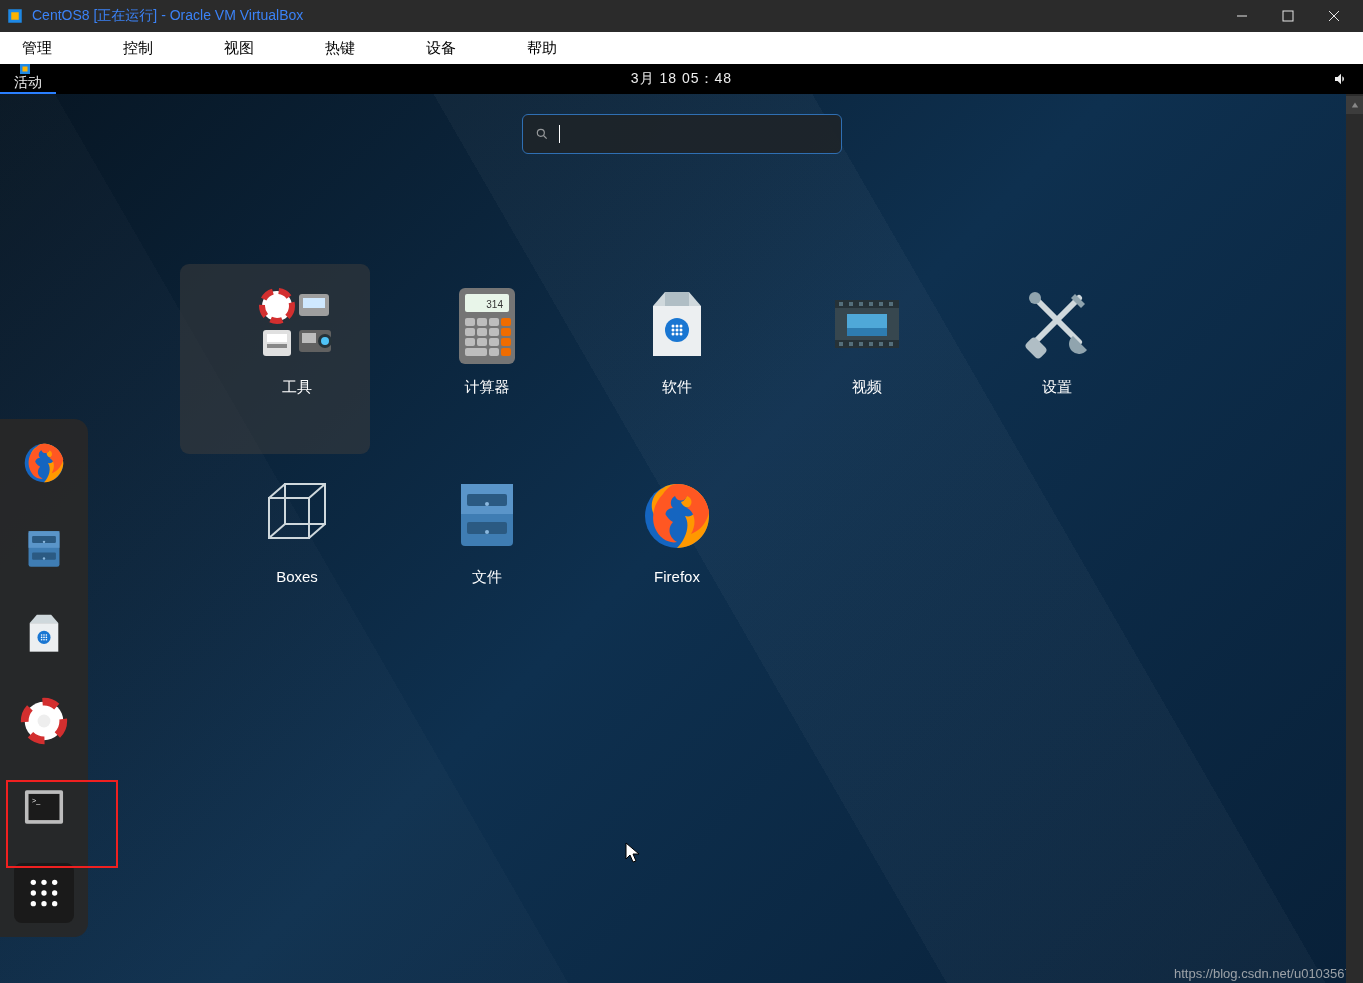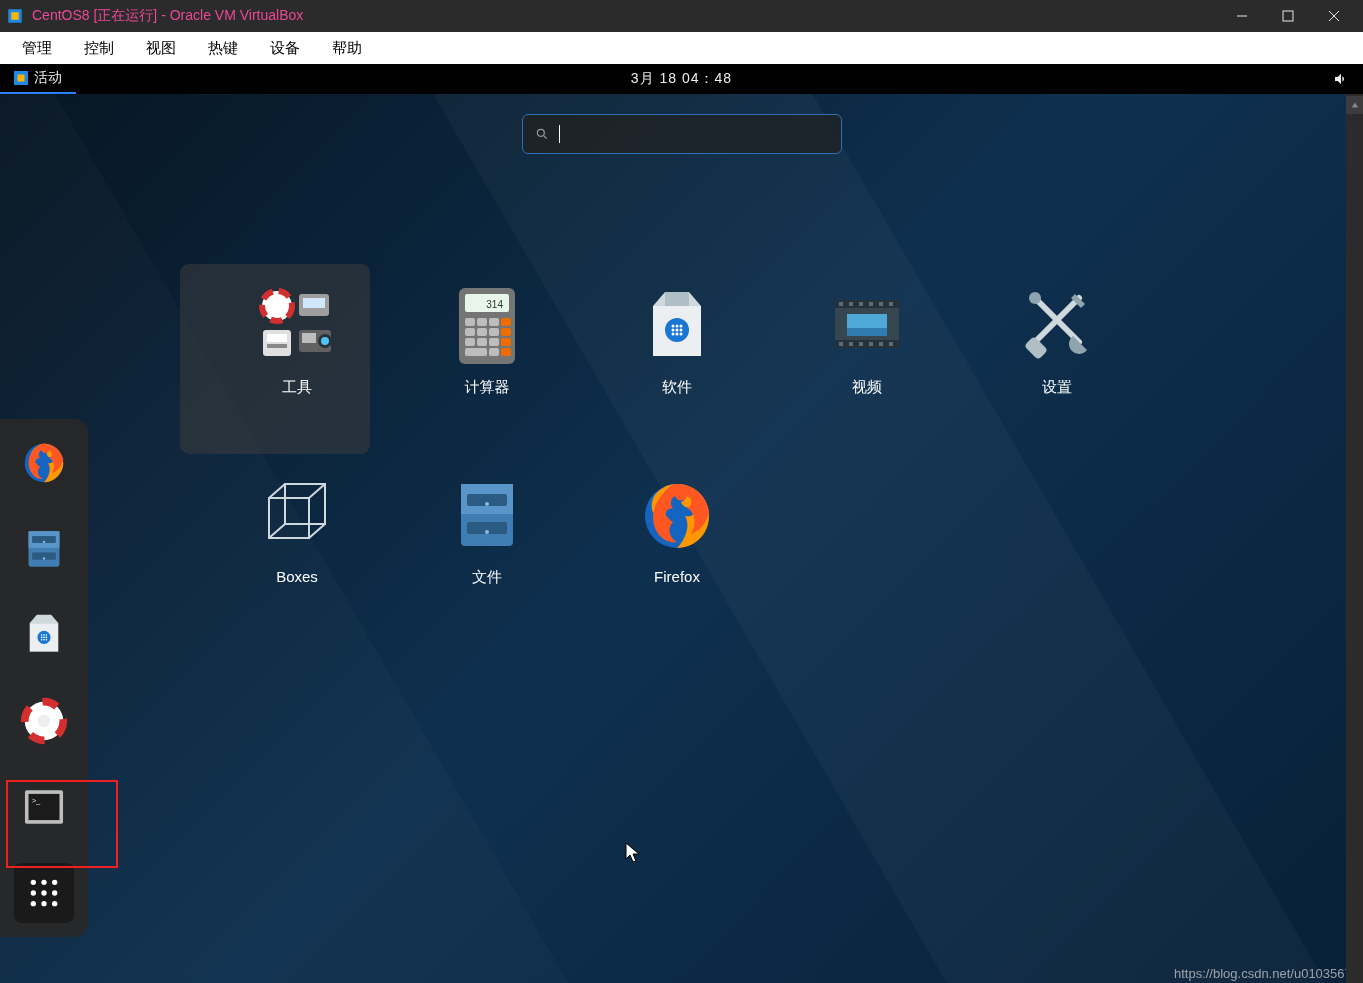--- a/index.html
+++ b/index.html
@@ -1,37 +1,37 @@
 <!DOCTYPE html>
 <html><head>
 <meta charset="utf-8">
 <style>
 * { margin:0; padding:0; box-sizing:border-box; font-family:"Segoe UI","Microsoft YaHei",sans-serif; }
 body { background:#2b2b2b; width:1363px; height:983px; overflow:hidden; position:relative; }
 
 
-.vb-title { height:32px; background:#2b2b2b; display:flex; align-items:center; padding:0 6px; color:#ec4899; font-size:14px; }
+.vb-title { height:32px; background:#2b2b2b; display:flex; align-items:center; padding:0 6px; color:#3b82f6; font-size:14px; }
 .vb-title .vb-logo { width:18px; height:18px; margin-right:8px; }
 .vb-title .spacer { flex:1; }
 .vb-title .win-btn { width:46px; height:32px; display:flex; align-items:center; justify-content:center; color:#e6e6e6; }
 .vb-title .win-btn svg { width:12px; height:12px; }
 
 
-.vb-menu { height:32px; background:#fff; display:flex; align-items:center; padding:4px 6px; }
+.vb-menu { height:32px; background:#fff; display:flex; align-items:center; padding:4px 6px;gap:39px; }
 .vb-menu .mitem { padding:4px 16px; font-size:15px; color:#000; cursor:default; }
 
 
 .guest { position:relative; width:1363px; height:919px; background:linear-gradient(135deg,#0a1628 0%,#0d2847 50%,#0a1e3a 100%); overflow:hidden; }
 .guest-bg { position:absolute; inset:0; background:
   linear-gradient(60deg,rgba(255,255,255,0.02) 0 30%,transparent 30% 50%,rgba(255,255,255,0.03) 50% 70%,transparent 70%),
   linear-gradient(135deg,#071522 0%,#0e304f 50%,#082038 100%); }
 
 
 .top-bar { position:absolute; top:0; left:0; right:0; height:30px; background:#000; display:flex; align-items:center; color:#eee; font-size:14px; z-index:5; }
-.activities { padding:0 14px; height:100%; display:flex; align-items:center; border-bottom:2px solid #2a7fff; }
+.activities { padding:0 14px; height:100%; display:flex; align-items:center; border-bottom:2px solid #2a7fff;flex-direction:column; }
 .activities .vblogo { width:14px; height:14px; margin-right:6px; }
 .top-bar .center { position:absolute; left:50%; transform:translateX(-50%); letter-spacing:1px; }
 .top-bar .right { margin-left:auto; padding-right:14px; display:flex; align-items:center; gap:10px; }
 .top-bar .right svg { width:16px; height:16px; }
 
 
 .search-wrap { position:absolute; top:50px; left:50%; transform:translateX(-50%); width:320px; height:40px; background:rgba(30,35,40,0.9); border:1px solid #2f6fb3; border-radius:6px; display:flex; align-items:center; padding:0 12px; gap:10px; z-index:3; }
 .search-wrap svg { width:14px; height:14px; opacity:.7; }
 .search-wrap input { flex:1; background:transparent; border:none; outline:none; color:#fff; font-size:15px; caret-color:#fff; }
 .search-caret { width:1px; height:18px; background:#fff; animation:blink 1s infinite; }
@@ -102,21 +102,21 @@
   <div class="guest-bg"></div>
 
   <div class="top-bar">
     <div class="activities">
       <svg class="vblogo" viewBox="0 0 24 24">
           <rect width="24" height="24" fill="#1e88e5"></rect>
           <rect x="6" y="6" width="12" height="12" fill="#ffb300"></rect>
         </svg>
       <span>活动</span>
     </div>
-    <div class="center">3月 18 04：48</div>
+    <div class="center">3月 18 05：48</div>
     <div class="right">
       <svg viewBox="0 0 24 24" fill="#eee">
           <path d="M3 9v6h4l5 5V4L7 9H3zm13.5 3a4.5 4.5 0 00-2.5-4v8a4.5 4.5 0 002.5-4z"></path>
         </svg>
     </div>
   </div>
 
   <div class="search-wrap">
     <svg viewBox="0 0 24 24" fill="none" stroke="#ccc" stroke-width="2">
         <circle cx="10" cy="10" r="6"></circle>

